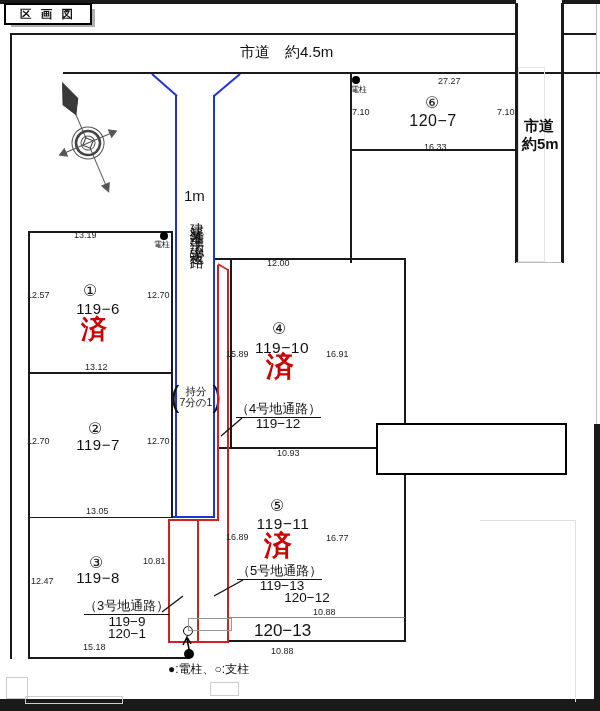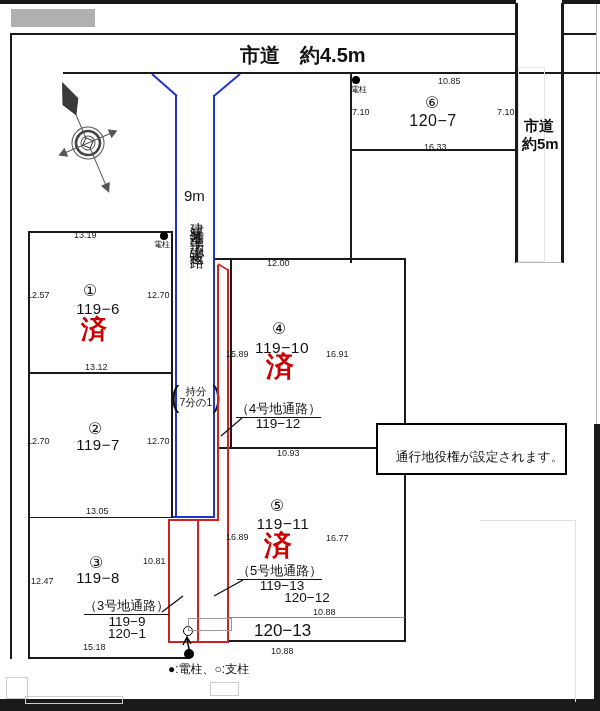--- a/index.html
+++ b/index.html
@@ -27,39 +27,42 @@
 
 <div id="canvas">
 
   <div class="hl" style="left:0;top:0;width:516px;height:4px;"></div>
   <div class="hl" style="left:562px;top:0;width:38px;height:4px;"></div>
   <div class="hl" style="left:0;top:699px;width:600px;height:12px;"></div>
   <div class="vl gray" style="left:596px;top:4px;width:1px;height:420px;"></div>
   <div class="vl" style="left:594px;top:424px;width:6px;height:287px;"></div>
 
   <div style="position:absolute;left:11px;top:9px;width:84px;height:18px;background:#b0b0b0;"></div>
+  <div style="position:absolute;left:4px;top:3px;width:84px;height:18px;background:#fff;border:2px solid #000;display:flex;align-items:center;justify-content:center;">
+    <span class="lbl" style="position:static;font-size:11.5px;font-weight:bold;letter-spacing:3px;">区 画 図</span>
+  </div>
 
   <div class="hl" style="left:10px;top:33px;width:506px;height:2px;"></div>
   <div class="hl" style="left:563px;top:33px;width:33px;height:1.5px;"></div>
   <div class="vl" style="left:10px;top:33px;width:1.5px;height:626px;"></div>
 
-  <div class="lbl" style="left:240px;top:44px;font-size:20px;font-weight:700;">市道　約4.5m</div>
+  <div class="lbl" style="left:240px;top:44px;font-size:15px;font-weight:400;">市道　約4.5m</div>
   <div class="hl" style="left:63px;top:72px;width:537px;height:2px;"></div>
 
   <div class="vl" style="left:515px;top:3px;width:2.5px;height:260px;"></div>
   <div class="vl" style="left:561px;top:3px;width:2.5px;height:260px;"></div>
   <div class="artifact" style="left:518px;top:67px;width:25px;height:193px;border-color:#e4e4e4;"></div>
   <div class="lbl" style="left:524px;top:118px;font-size:15px;font-weight:600;">市道</div>
   <div class="lbl" style="left:522px;top:136px;font-size:15px;font-weight:600;">約5m</div>
   <div class="hl gray" style="left:516px;top:262px;width:46px;height:1px;"></div>
 
   <div class="vl blue" style="left:175px;top:95px;width:2px;height:423px;"></div>
   <div class="vl blue" style="left:213px;top:95px;width:2px;height:423px;"></div>
   <div class="hl blue" style="left:171px;top:516px;width:44px;height:2px;"></div>
-  <div class="lbl" style="left:184px;top:188px;font-size:15px;">9m</div>
+  <div class="lbl" style="left:184px;top:188px;font-size:15px;">1m</div>
   <div class="lbl vtext" style="left:188px;top:211px;height:176px;">建築基準法認定道路</div>
   <div style="position:absolute;left:166px;top:383px;width:60px;display:flex;align-items:center;justify-content:center;">
     <span class="lbl" style="position:static;font-size:26px;font-weight:200;transform:scaleY(1.15);">(</span>
     <span style="display:inline-flex;flex-direction:column;align-items:center;">
       <span class="lbl" style="position:static;font-size:10.5px;">持分</span>
       <span class="lbl" style="position:static;font-size:10.5px;">7分の1</span>
     </span>
     <span class="lbl" style="position:static;font-size:26px;font-weight:200;transform:scaleY(1.15);">)</span>
   </div>
 
@@ -130,29 +133,28 @@
   <div class="lbl pass" style="left:237px;top:564px;">（5号地通路）</div>
   <div class="lbl passlot" style="left:258px;top:579px;width:48px;">119−13</div>
   <div class="lbl passlot" style="left:258px;top:591px;width:48px;margin-left:25px;">120−12</div>
 
   <div class="lbl dim" style="left:313px;top:608px;">10.88</div>
   <div class="lbl" style="left:254px;top:622px;width:56px;font-size:17px;text-align:left;">120−13</div>
   <div class="lbl dim" style="left:271px;top:647px;">10.88</div>
 
   <div class="lbl circno" style="left:425px;top:94px;font-size:16px;">⑥</div>
   <div class="lbl lot" style="left:405px;top:112px;width:56px;font-size:16px;">120−7</div>
-  <div class="lbl dim" style="left:438px;top:77px;">10.85</div>
+  <div class="lbl dim" style="left:438px;top:77px;">27.27</div>
   <div class="lbl dim" style="left:352px;top:108px;">7.10</div>
   <div class="lbl dim" style="left:497px;top:108px;">7.10</div>
   <div class="lbl dim" style="left:424px;top:143px;">16.33</div>
   <div class="dot" style="left:352px;top:76px;width:8px;height:8px;"></div>
   <div class="lbl" style="left:351px;top:86px;font-size:8px;">電柱</div>
 
   <div style="position:absolute;left:376px;top:423px;width:187px;height:48px;border:2px solid #000;background:#fff;"></div>
-  <div class="lbl" style="left:383px;top:450px;font-size:12.8px;">　通行地役権が設定されます。</div>
 
   <div class="ring" style="left:183px;top:626px;width:8px;height:8px;"></div>
   <div class="dot" style="left:184px;top:649px;width:10px;height:10px;"></div>
   <div style="position:absolute;left:188px;top:618px;width:42px;height:11px;border:1px solid #999;"></div>
   <div class="lbl" style="left:168px;top:663px;font-size:12px;">●:電柱、○:支柱</div>
 
   <div class="artifact" style="left:6px;top:677px;width:20px;height:20px;"></div>
   <div class="artifact" style="left:25px;top:696px;width:96px;height:6px;"></div>
   <div class="artifact" style="left:210px;top:682px;width:27px;height:12px;"></div>
   <div class="artifact" style="left:480px;top:520px;width:96px;height:0;border-width:1px 0 0 0;border-color:#e0e0e0;"></div>

